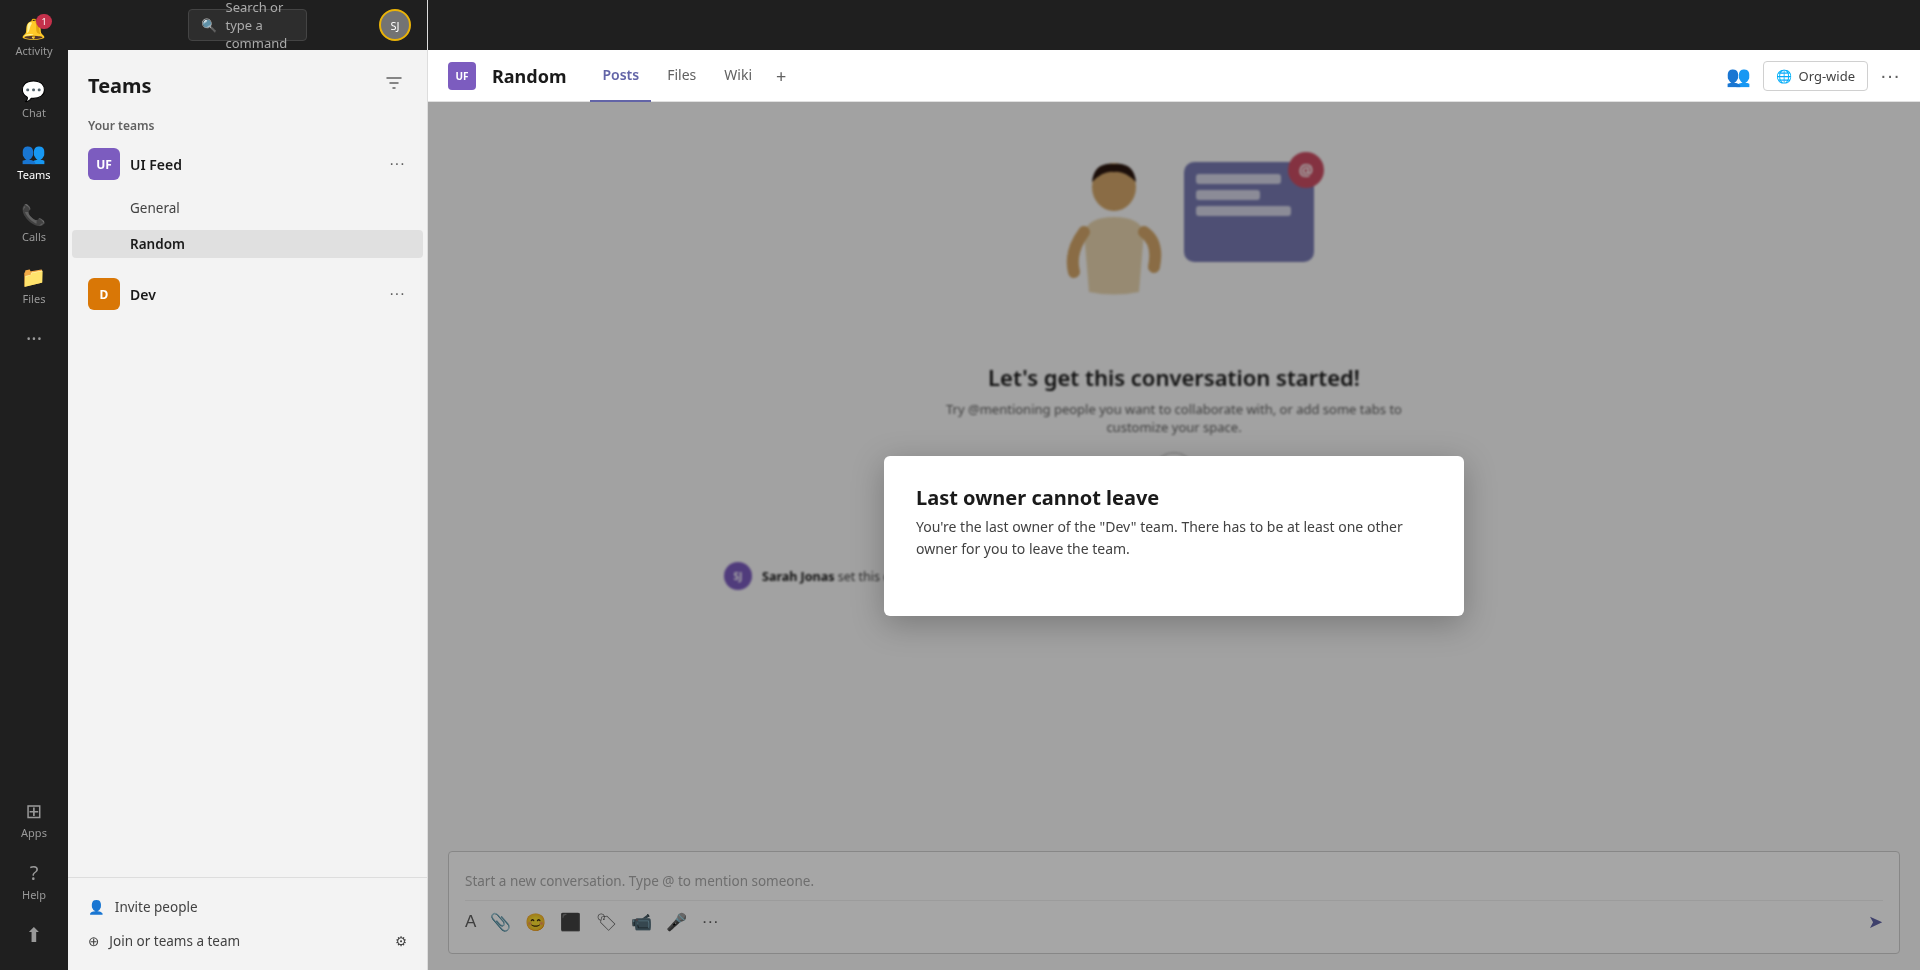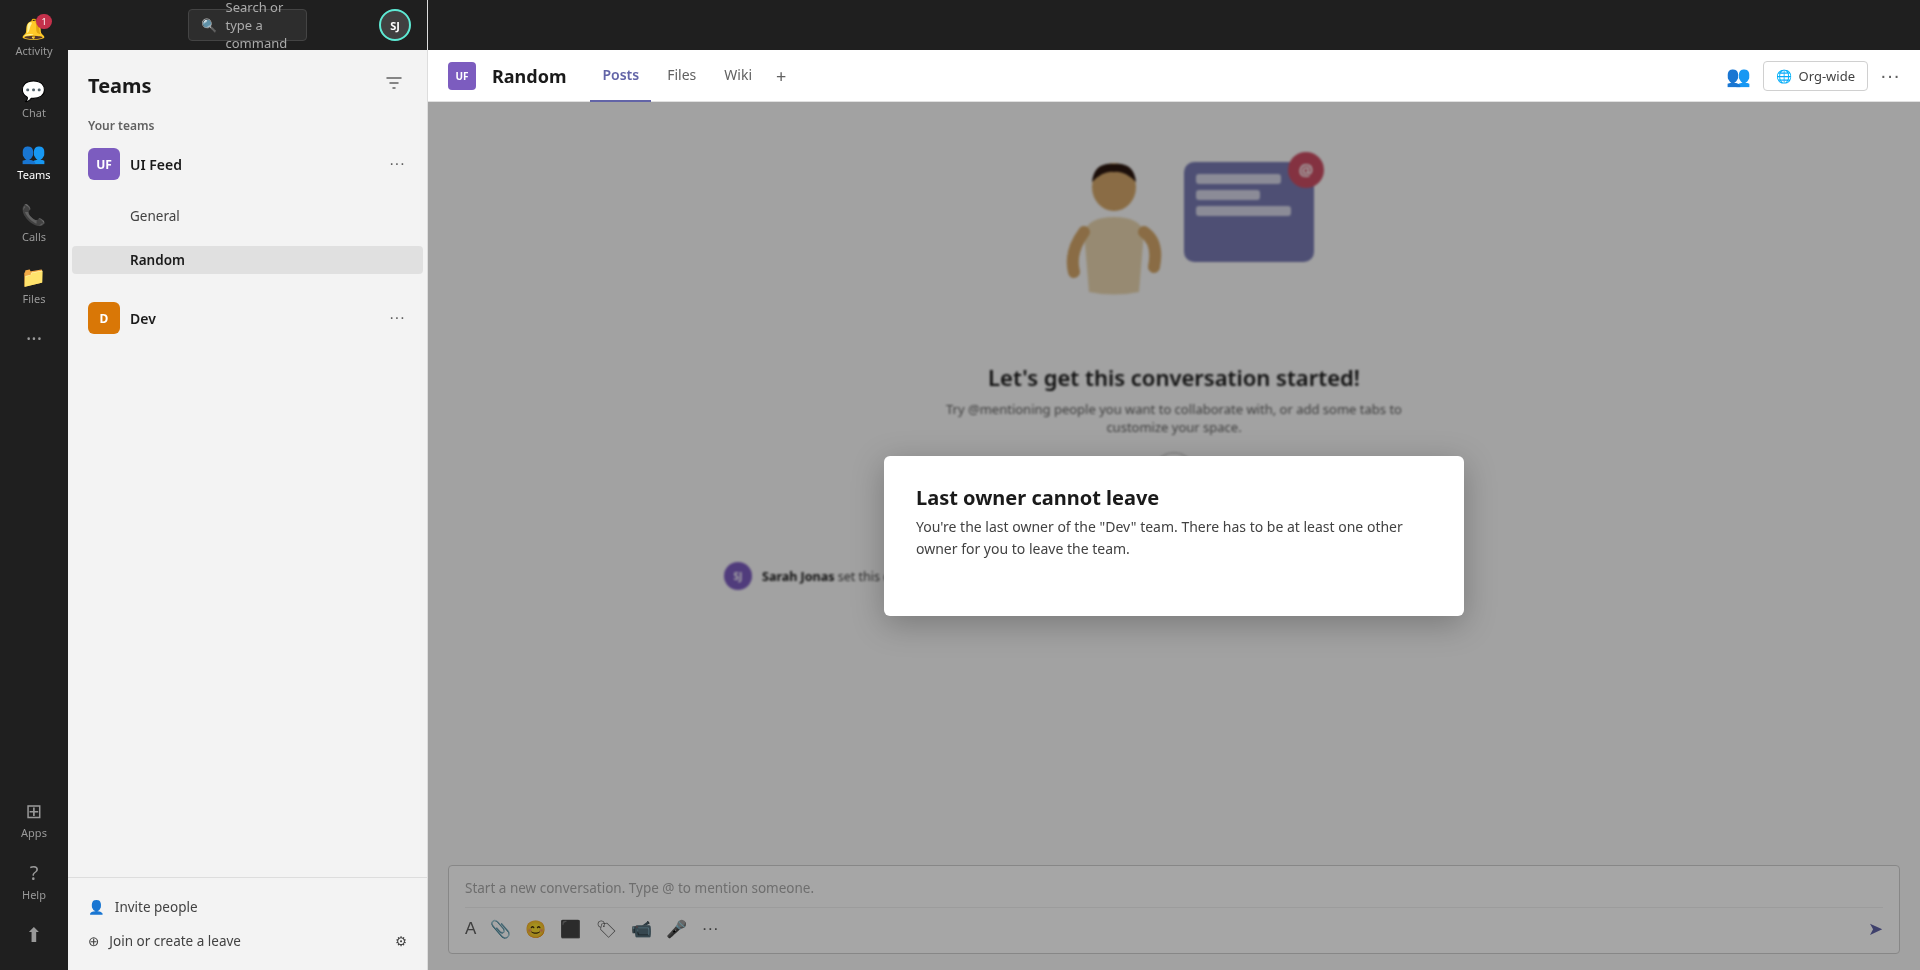--- a/index.html
+++ b/index.html
@@ -144,21 +144,21 @@
     }
     .channel-list { padding-left: 0; }
     .channel-item {
       display: flex;
       align-items: center;
       padding: 5px 16px 5px 58px;
       cursor: pointer;
       font-size: 13.5px;
       color: #424242;
       border-radius: 4px;
-      margin: 16px 4px;
+      margin: 8px 4px;
     }
     .channel-item.active {
       background: #e0e0e0;
       font-weight: 600;
       color: #1a1a1a;
     }
     .sidebar-footer {
       margin-top: auto;
       padding: 12px 16px;
       border-top: 1px solid #ddd;
@@ -211,29 +211,29 @@
       padding: 0 12px;
       gap: 8px;
       color: #ababab;
       font-size: 13px;
       cursor: text;
     }
     .avatar-btn {
       width: 32px;
       height: 32px;
       border-radius: 50%;
-      background: #404040;
+      background: #737373;
       color: white;
       font-size: 11px;
-      font-weight: 700;
-      display: flex;
-      align-items: center;
-      justify-content: center;
-      cursor: pointer;
-      border: 2px solid #5eead4;
+      font-weight: 400;
+      display: flex;
+      align-items: center;
+      justify-content: center;
+      cursor: pointer;
+      border: 2px solid #eab308;
     }
 
     
     .channel-header {
       margin-top: 50px;
       background: #fff;
       border-bottom: 1px solid #e0e0e0;
       height: 52px;
       display: flex;
       align-items: center;
@@ -449,21 +449,21 @@
 
     
     .message-input-area {
       padding: 12px 20px 16px;
       background: #f9f9f9;
     }
     .message-input-box {
       background: white;
       border: 1px solid #d0d0d0;
       border-radius: 4px;
-      padding: 13px 16px;
+      padding: 20px 16px;
       display: flex;
       flex-direction: column;
       gap: 10px;
     }
     .message-input-text {
       font-size: 13.5px;
       color: #aaa;
     }
     .message-input-toolbar {
       display: flex;
@@ -619,21 +619,21 @@
     <button class="team-more-btn">···</button>
   </div>
 
   <div class="sidebar-footer">
     <div class="sidebar-footer-item">
       <span>👤</span>
       <span>Invite people</span>
     </div>
     <div class="sidebar-footer-item">
       <span>⊕</span>
-      <span>Join or create a leave</span>
+      <span>Join or teams a team</span>
       <span style="margin-left:auto;">⚙</span>
     </div>
   </div>
 </aside>
 
 <main class="main-content">
 
   <div class="top-bar" style="left:0; width:100%;">
     <div style="width:360px;"></div>
   </div>

